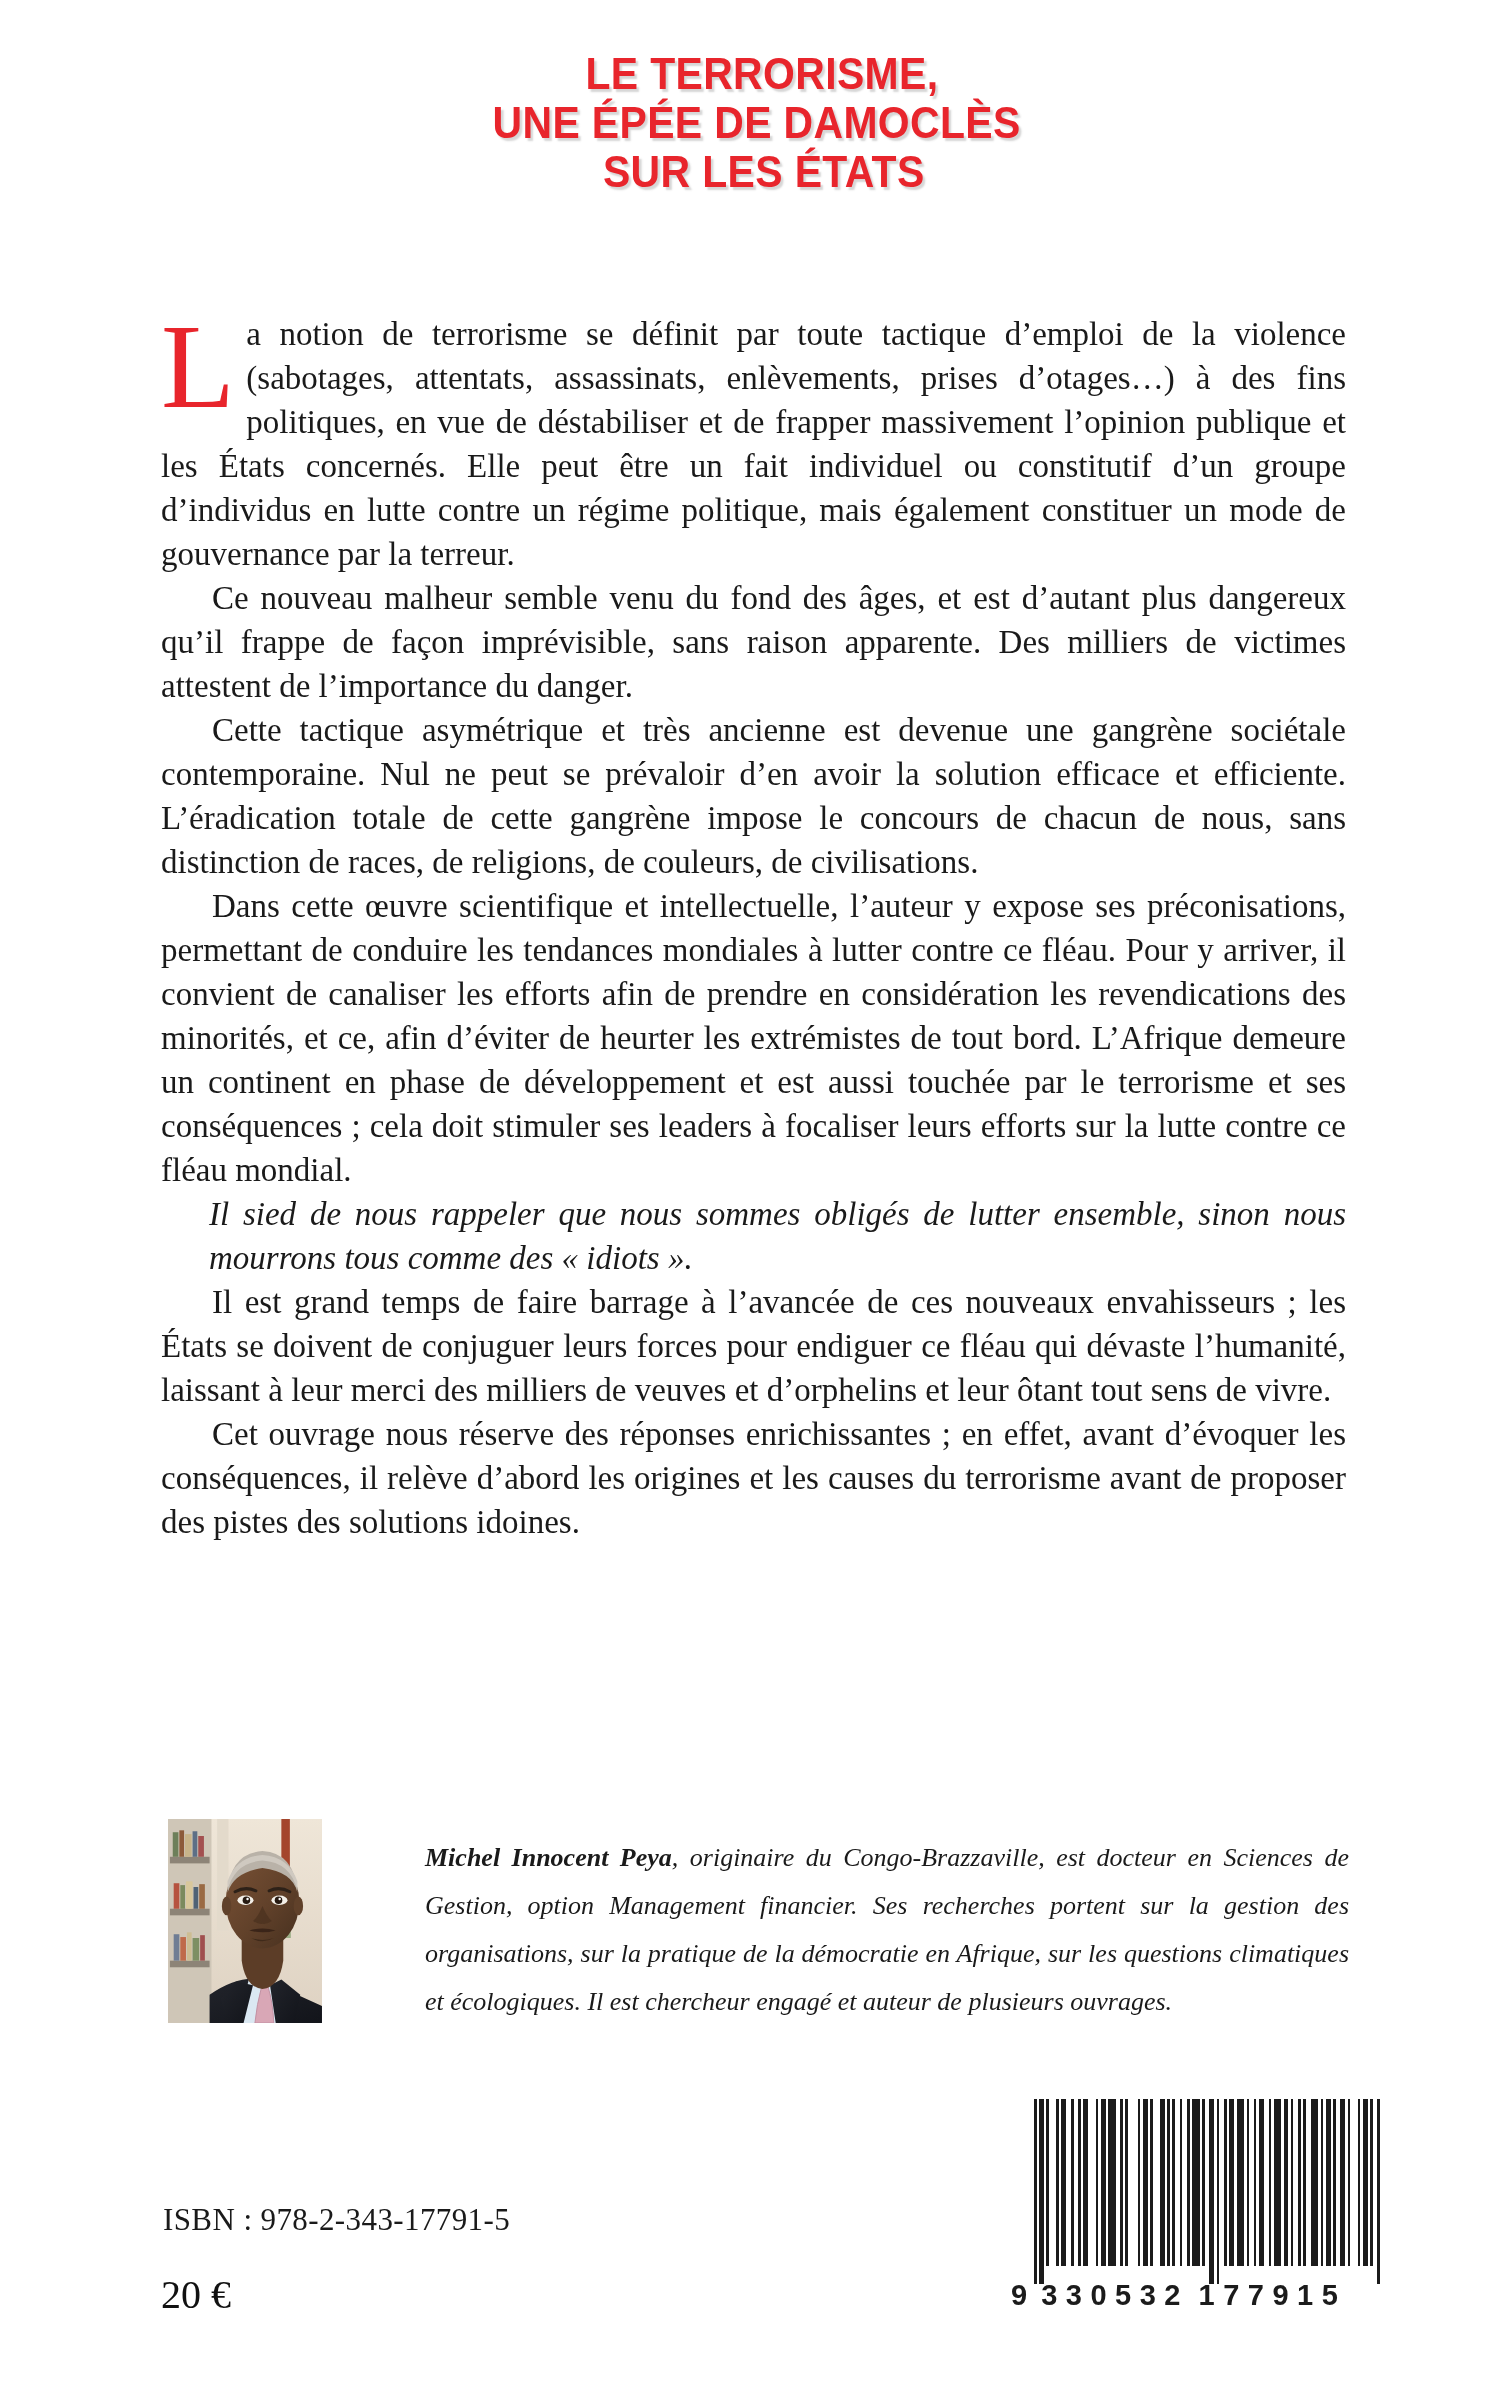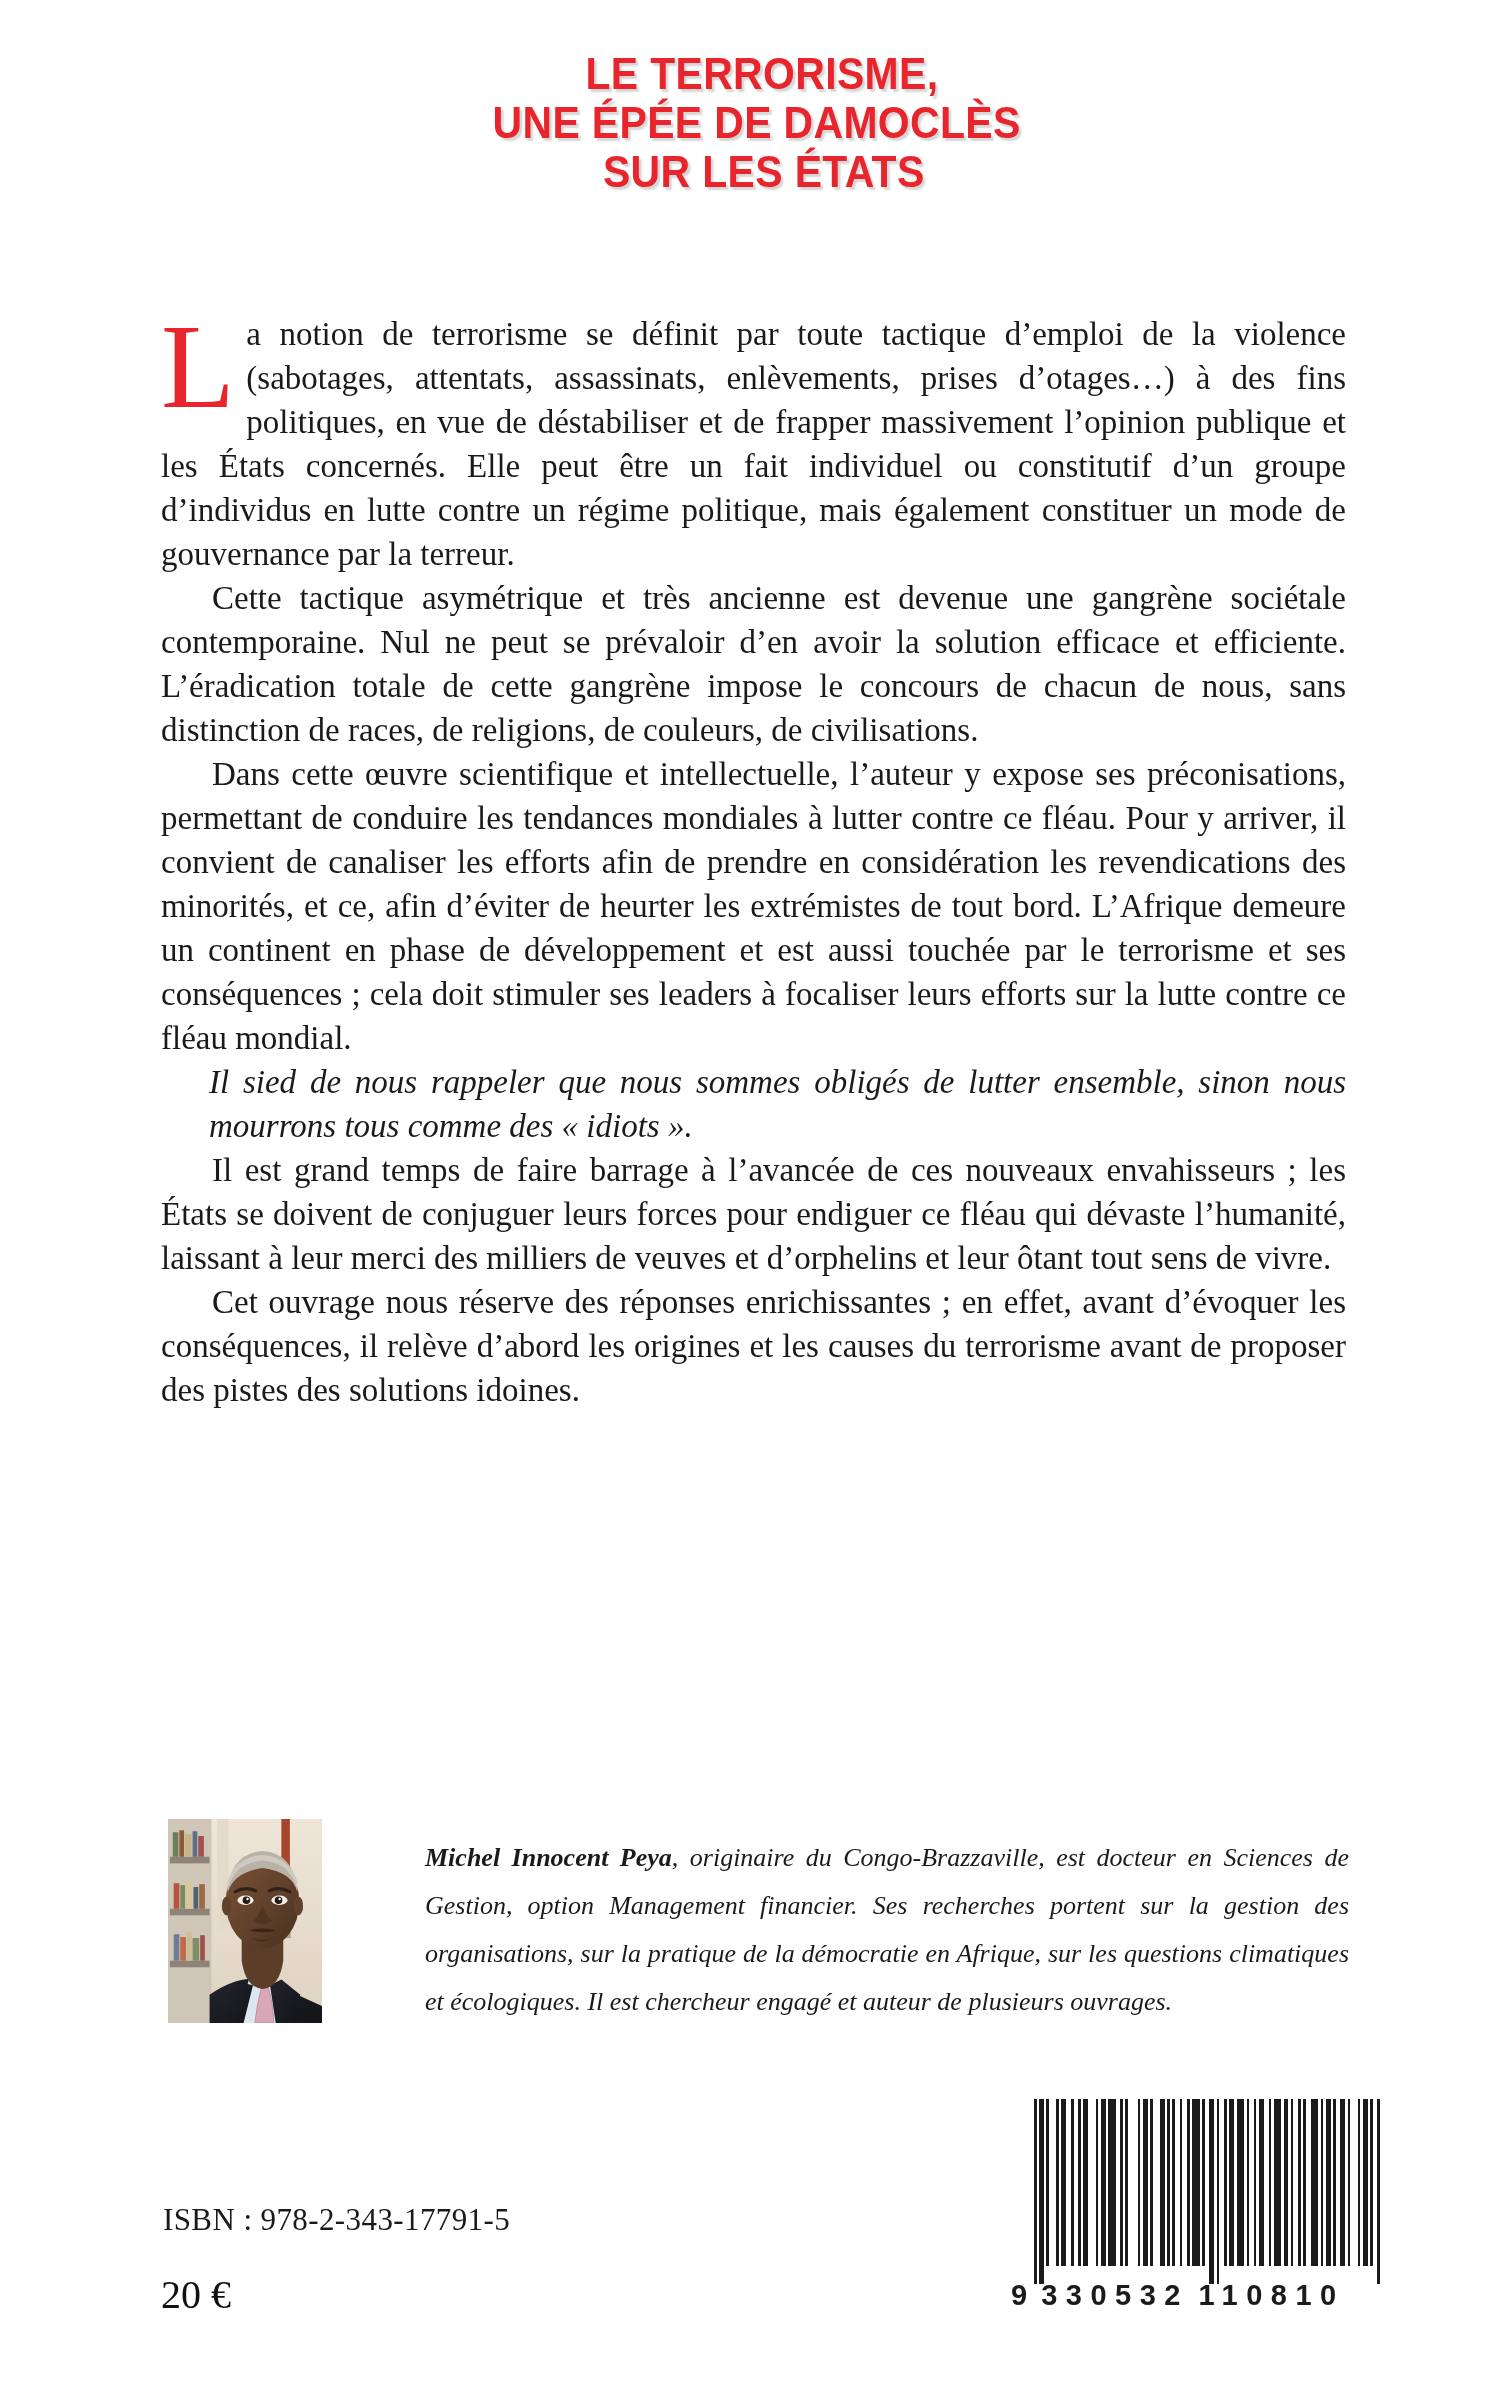--- a/index.html
+++ b/index.html
@@ -165,20 +165,21 @@
 <body>
 
 <div class="title-block">
   <div class="title-line l1">LE TERRORISME,</div>
   <div class="title-line l2">UNE ÉPÉE DE DAMOCLÈS</div>
   <div class="title-line l3">SUR LES ÉTATS</div>
 </div>
 
 <div class="body-copy">
   <p class="first"><span class="dropcap">L</span><span>a notion de terrorisme se définit par toute tactique d’emploi de la violence (sabotages, attentats, assassinats, enlèvements, prises d’otages…) à des fins politiques, en vue de déstabiliser et de frapper massivement l’opinion publique et les États concernés. Elle peut être un fait individuel ou constitutif d’un groupe d’individus en lutte contre un régime politique, mais également constituer un mode de gouvernance par la terreur.</span></p>
+  <p>Ce nouveau malheur semble venu du fond des âges, et est d’autant plus dangereux qu’il frappe de façon imprévisible, sans raison apparente. Des milliers de victimes attestent de l’importance du danger.</p>
   <p>Cette tactique asymétrique et très ancienne est devenue une gangrène sociétale contemporaine. Nul ne peut se prévaloir d’en avoir la solution efficace et efficiente. L’éradication totale de cette gangrène impose le concours de chacun de nous, sans distinction de races, de religions, de couleurs, de civilisations.</p>
   <p>Dans cette œuvre scientifique et intellectuelle, l’auteur y expose ses préconisations, permettant de conduire les tendances mondiales à lutter contre ce fléau. Pour y arriver, il convient de canaliser les efforts afin de prendre en considération les revendications des minorités, et ce, afin d’éviter de heurter les extrémistes de tout bord. L’Afrique demeure un continent en phase de développement et est aussi touchée par le terrorisme et ses conséquences ; cela doit stimuler ses leaders à focaliser leurs efforts sur la lutte contre ce fléau mondial.</p>
   <p class="italic">Il sied de nous rappeler que nous sommes obligés de lutter ensemble, sinon nous mourrons tous comme des « idiots ».</p>
   <p>Il est grand temps de faire barrage à l’avancée de ces nouveaux envahisseurs ; les États se doivent de conjuguer leurs forces pour endiguer ce fléau qui dévaste l’humanité, laissant à leur merci des milliers de veuves et d’orphelins et leur ôtant tout sens de vivre.</p>
   <p>Cet ouvrage nous réserve des réponses enrichissantes ; en effet, avant d’évoquer les conséquences, il relève d’abord les origines et les causes du terrorisme avant de proposer des pistes des solutions idoines.</p>
 </div>
 
 <div class="author-block">
   <div class="author-photo">
     <svg width="154" height="204" viewBox="0 0 163 216" xmlns="http://www.w3.org/2000/svg" aria-hidden="true">
@@ -342,16 +343,16 @@
       <i style="width: 2.5px;"></i>
       <i style="width: 2.5px; background: transparent;"></i>
       <i style="width: 4.9px;"></i>
       <i style="width: 2.5px; background: transparent;"></i>
       <i style="width: 2.5px;"></i>
       <i style="width: 4.9px; background: transparent;"></i>
       <i class="guard" style="width: 2.5px;"></i>
       <i class="guard" style="width: 2.5px; background: transparent;"></i>
     </div>
   <div class="barcode-digits">
-    <span class="grp1">9</span><span class="grp2">330532</span><span class="grp3">110810</span>
+    <span class="grp1">9</span><span class="grp2">330532</span><span class="grp3">177915</span>
   </div>
 </div>
 
 
 </body></html>

